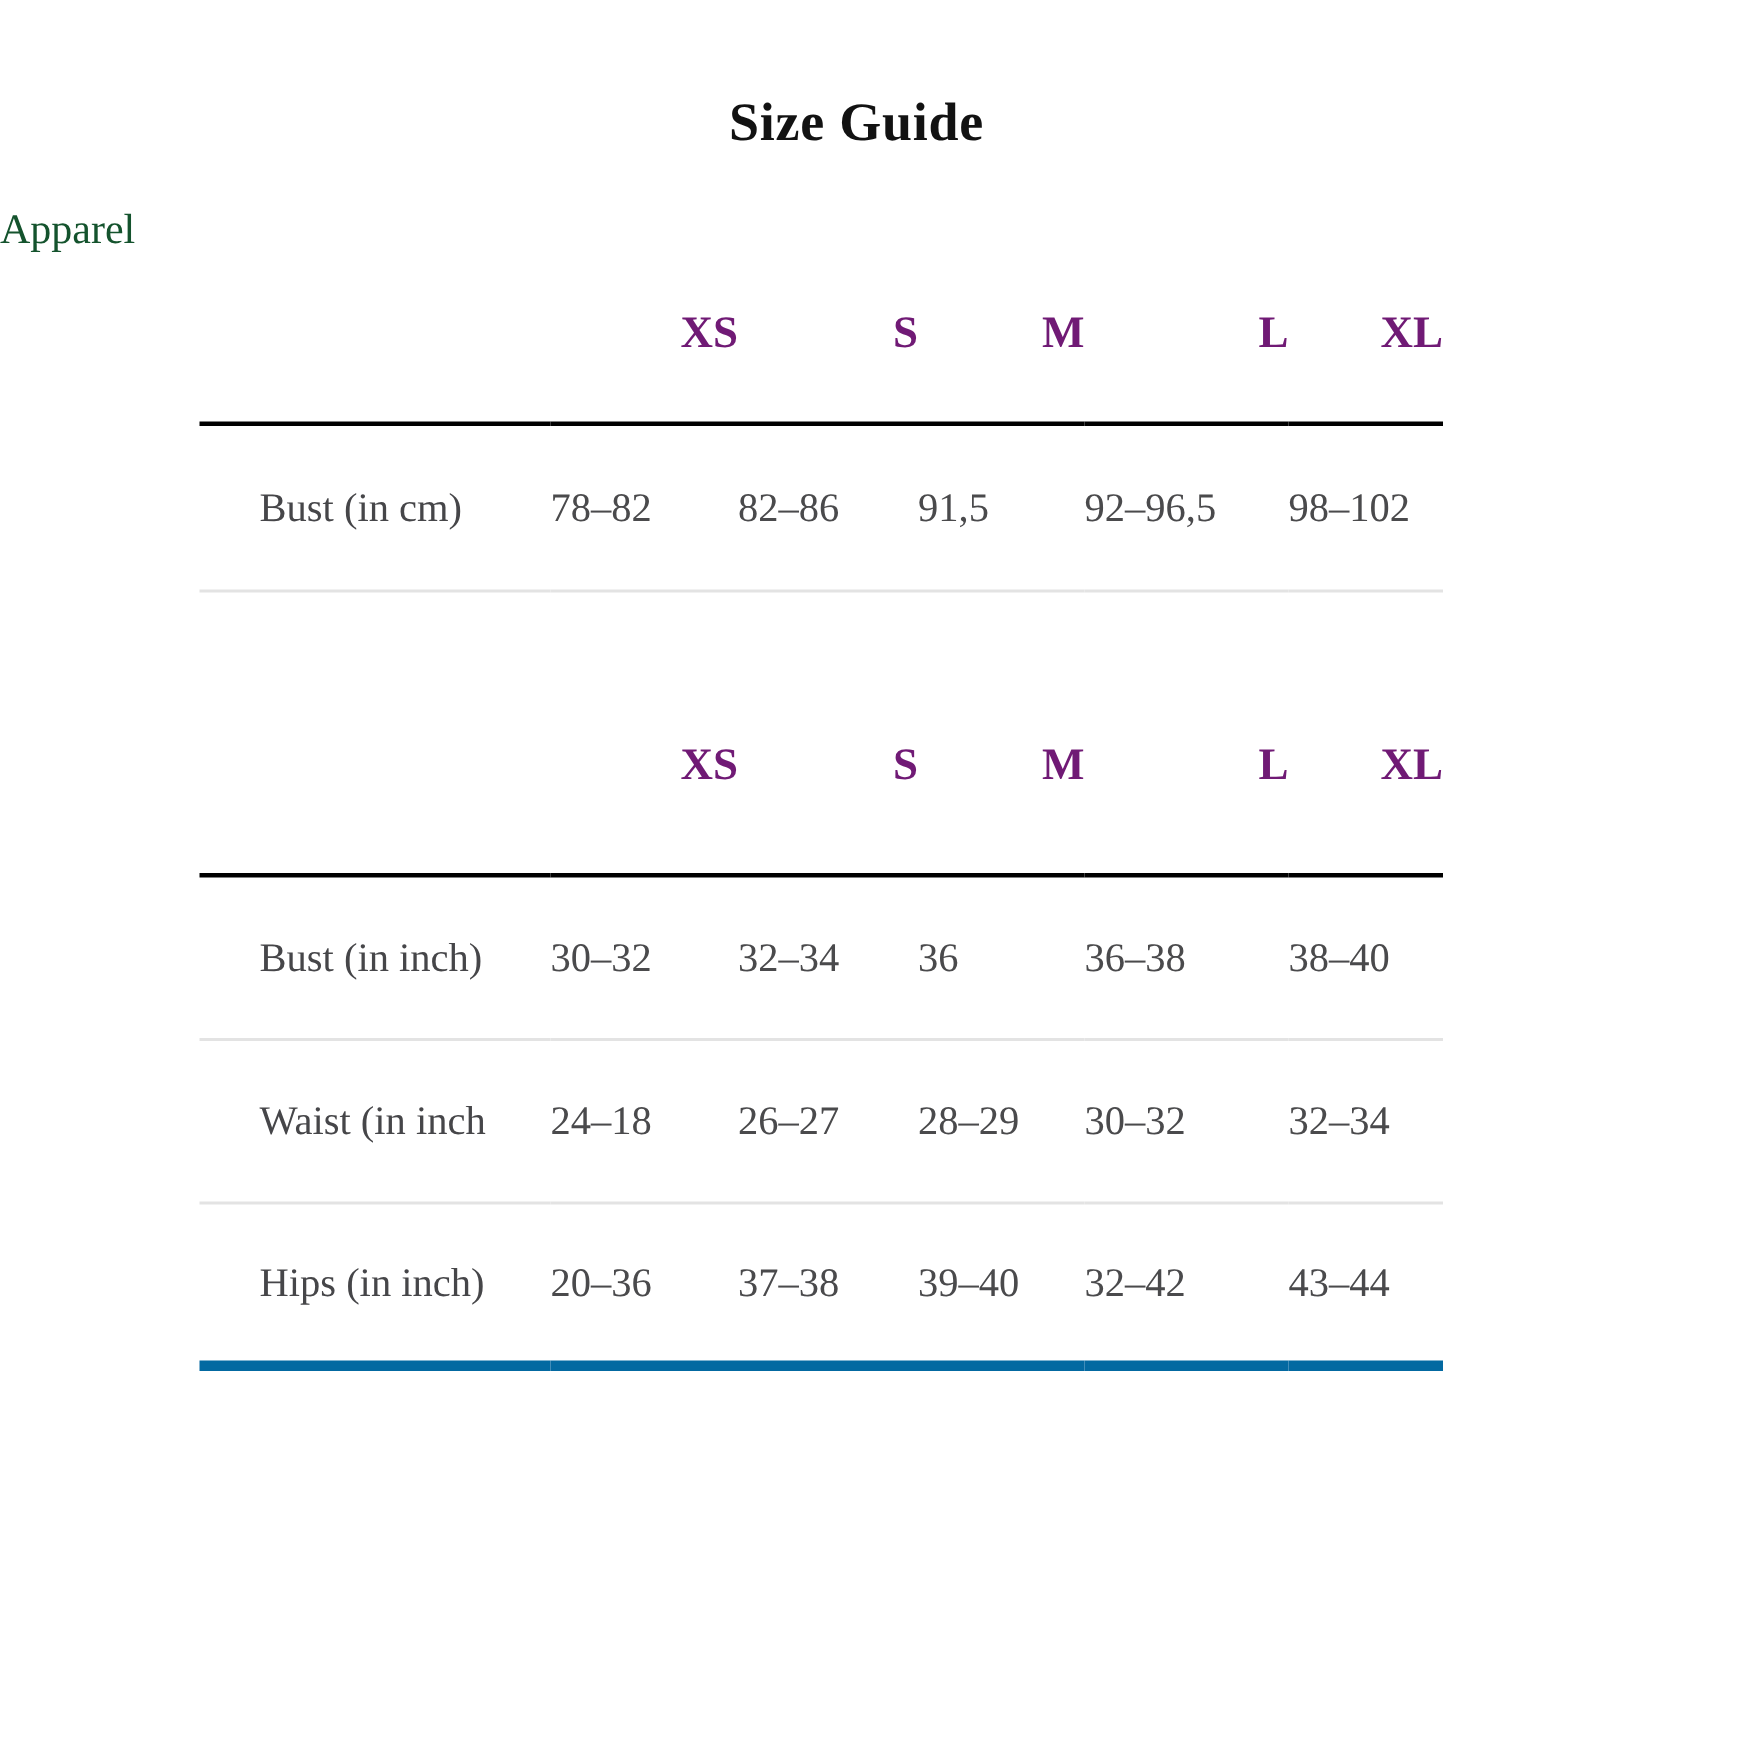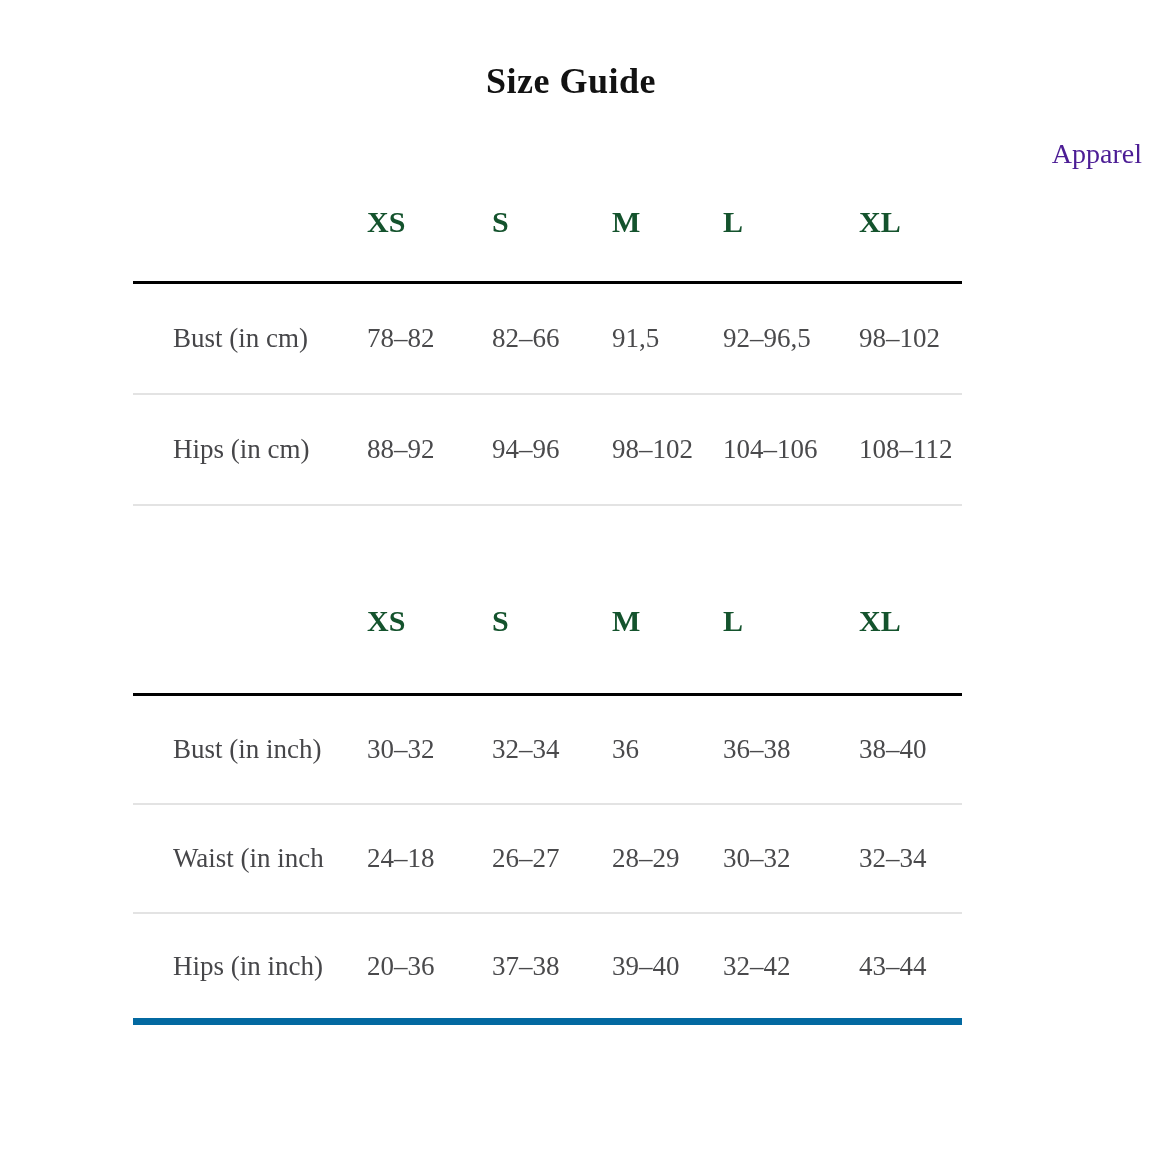--- a/index.html
+++ b/index.html
@@ -18,24 +18,24 @@
     margin: 62px 22px 0 0;
     text-align: center;
     font-size: 36px;
     font-weight: 700;
     color: #121212;
     letter-spacing: 0.5px;
     line-height: 1.1;
   }
   .page-subtitle {
     margin: 36px 22px 0 0;
-    text-align: right;
+    text-align: left;
     font-size: 28px;
     font-weight: 400;
-    color: #4c1d95;
+    color: #14532d;
     line-height: 1.15;
   }
   .table-wrap {
     margin-left: 133px;
     width: 829px;
   }
   .table-wrap.first {
     margin-top: 8px;
   }
   .table-wrap.second {
@@ -49,24 +49,24 @@
   }
   col.c-label { width: 234px; }
   col.c-xs { width: 125px; }
   col.c-s  { width: 120px; }
   col.c-m  { width: 111px; }
   col.c-l  { width: 136px; }
   col.c-xl { width: 103px; }
 
   thead th {
     box-sizing: border-box;
-    text-align: left;
+    text-align: right;
     font-size: 30px;
     font-weight: 700;
-    color: #14532d;
+    color: #701a75;
     vertical-align: middle;
     padding: 0 0 16px 0;
     border-bottom: 3px solid #000000;
     line-height: 1;
   }
   .first thead th { height: 105px; }
   .second thead th { height: 130px; }
 
   tbody td {
     box-sizing: border-box;
@@ -113,32 +113,24 @@
         <th>S</th>
         <th>M</th>
         <th>L</th>
         <th>XL</th>
       </tr>
     </thead>
     <tbody>
       <tr>
         <td class="row-label">Bust (in cm)</td>
         <td>78–82</td>
-        <td>82–66</td>
+        <td>82–86</td>
         <td>91,5</td>
         <td>92–96,5</td>
         <td>98–102</td>
-      </tr>
-      <tr>
-        <td class="row-label">Hips (in cm)</td>
-        <td>88–92</td>
-        <td>94–96</td>
-        <td>98–102</td>
-        <td>104–106</td>
-        <td>108–112</td>
       </tr>
     </tbody>
   </table>
 </div>
 
 <div class="table-wrap second">
   <table class="size-table">
     <colgroup>
       <col class="c-label">
         <col class="c-xs">

